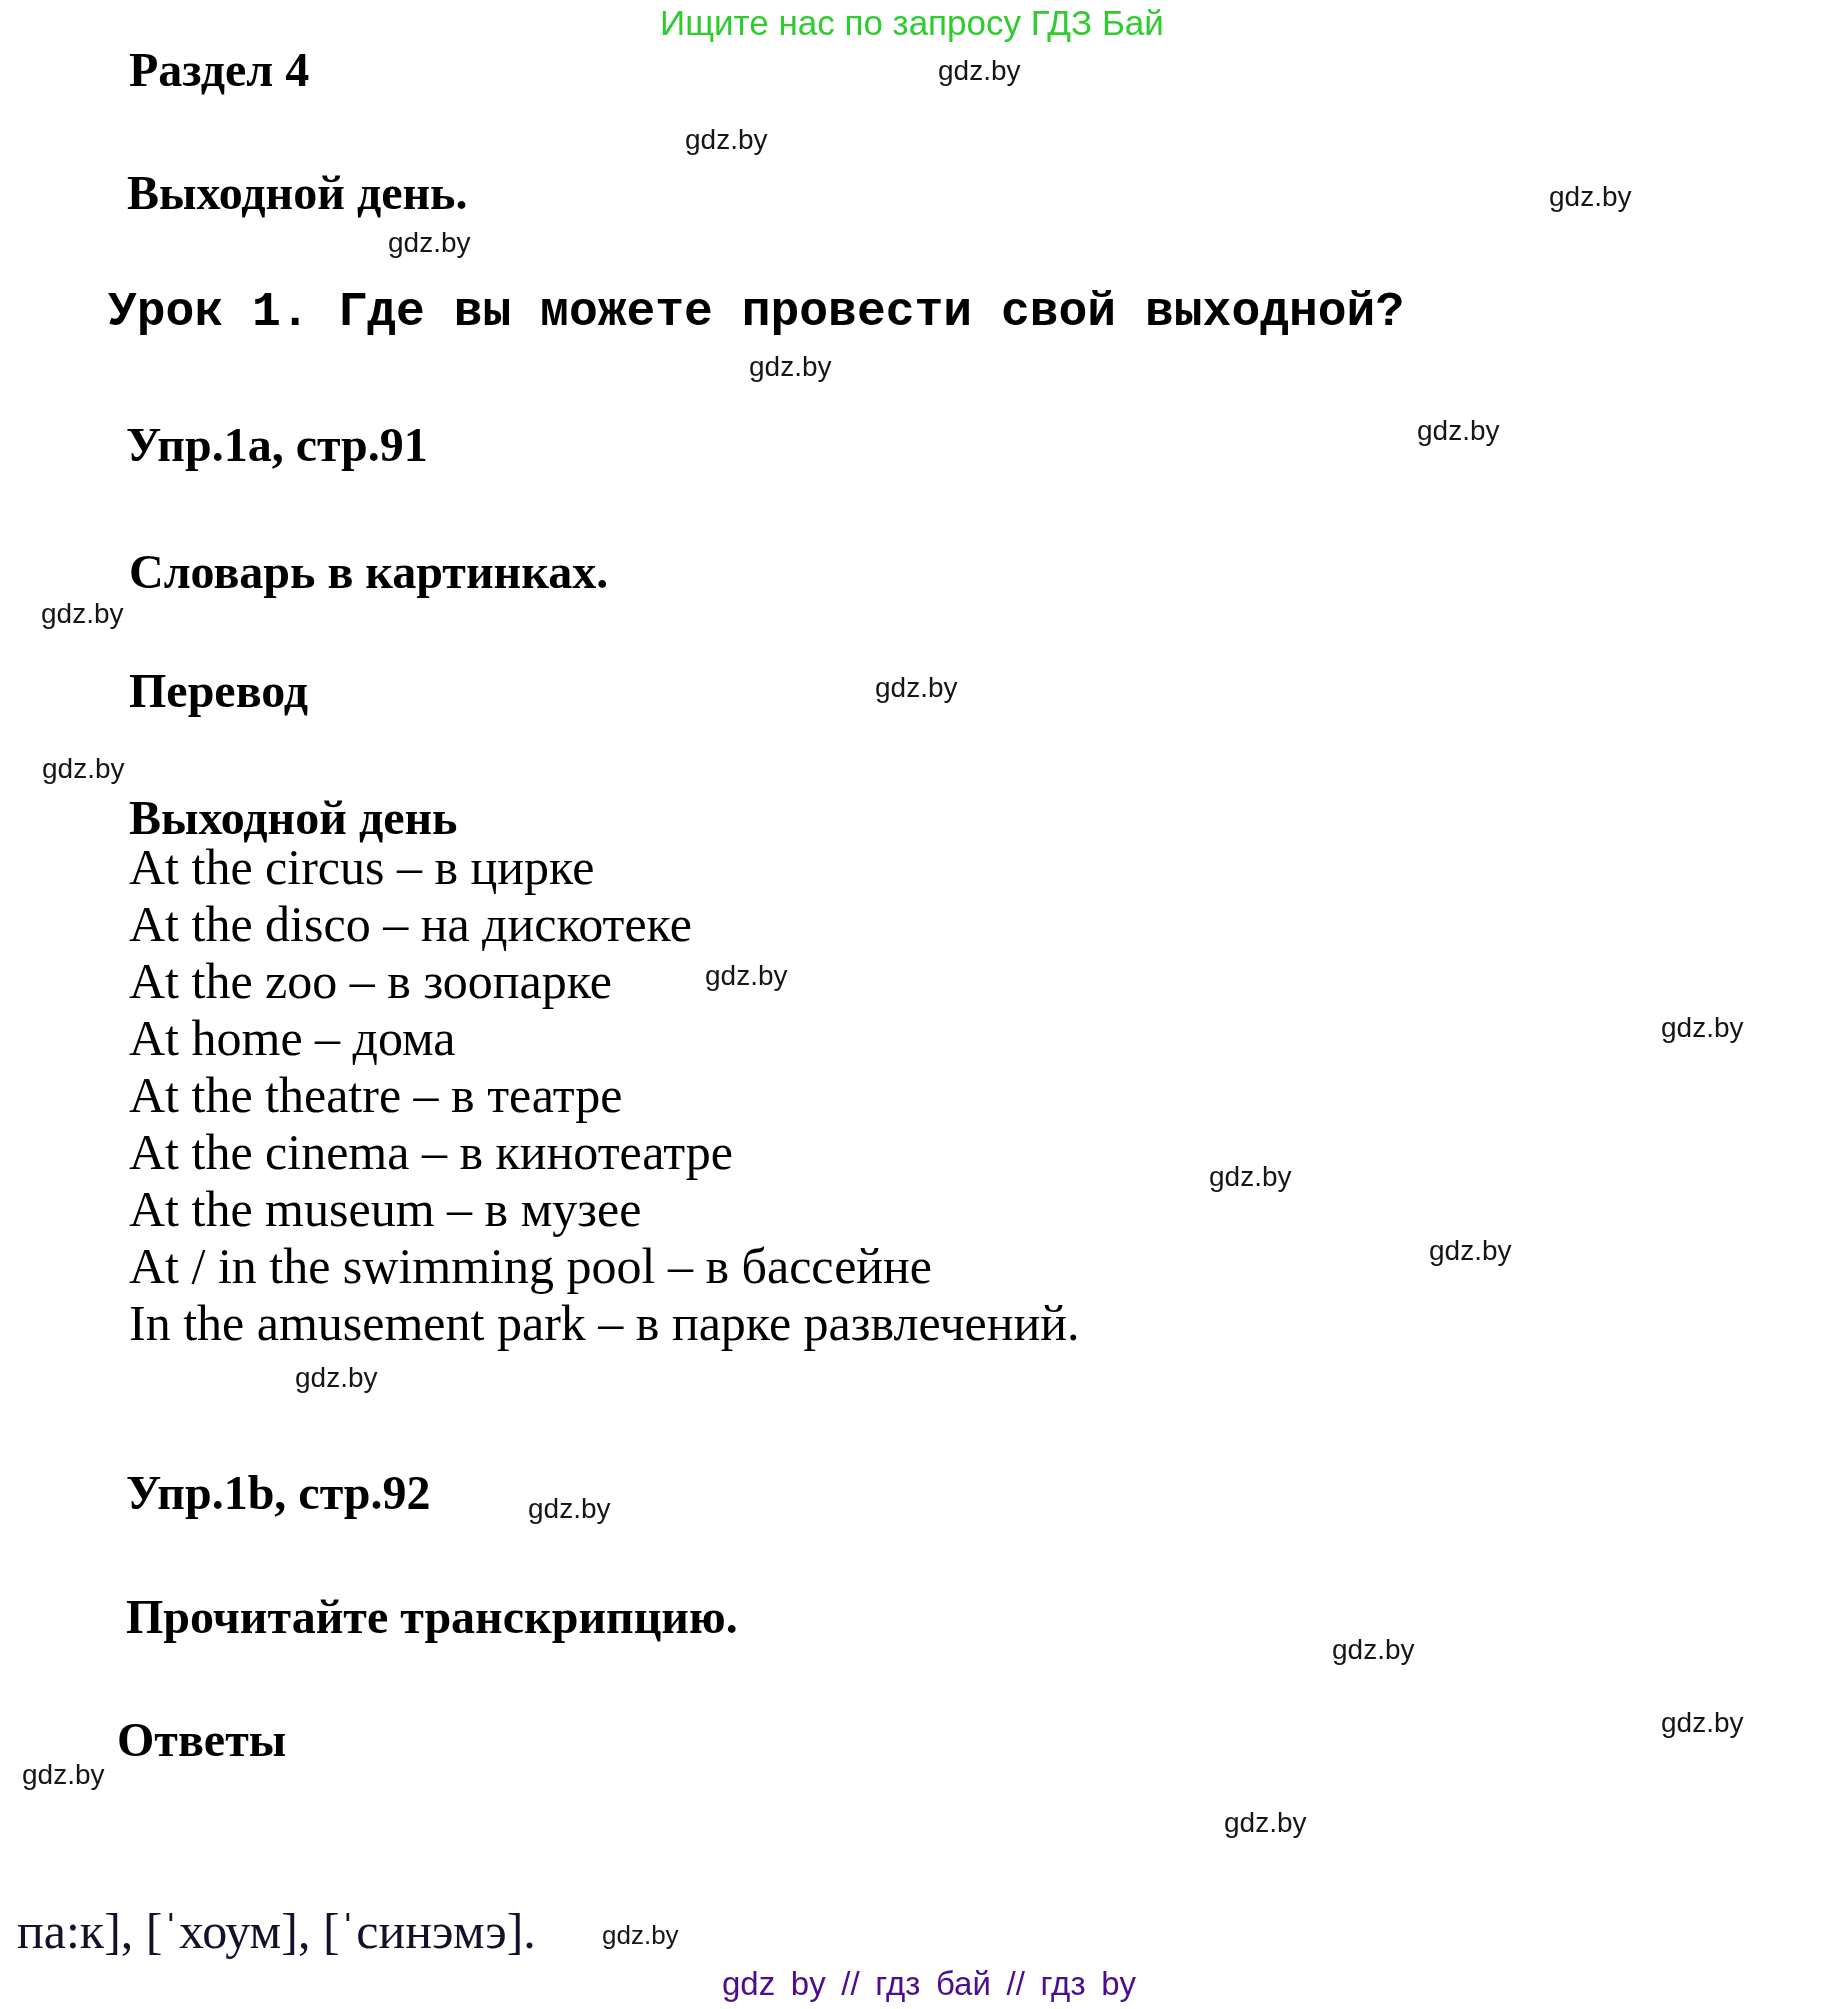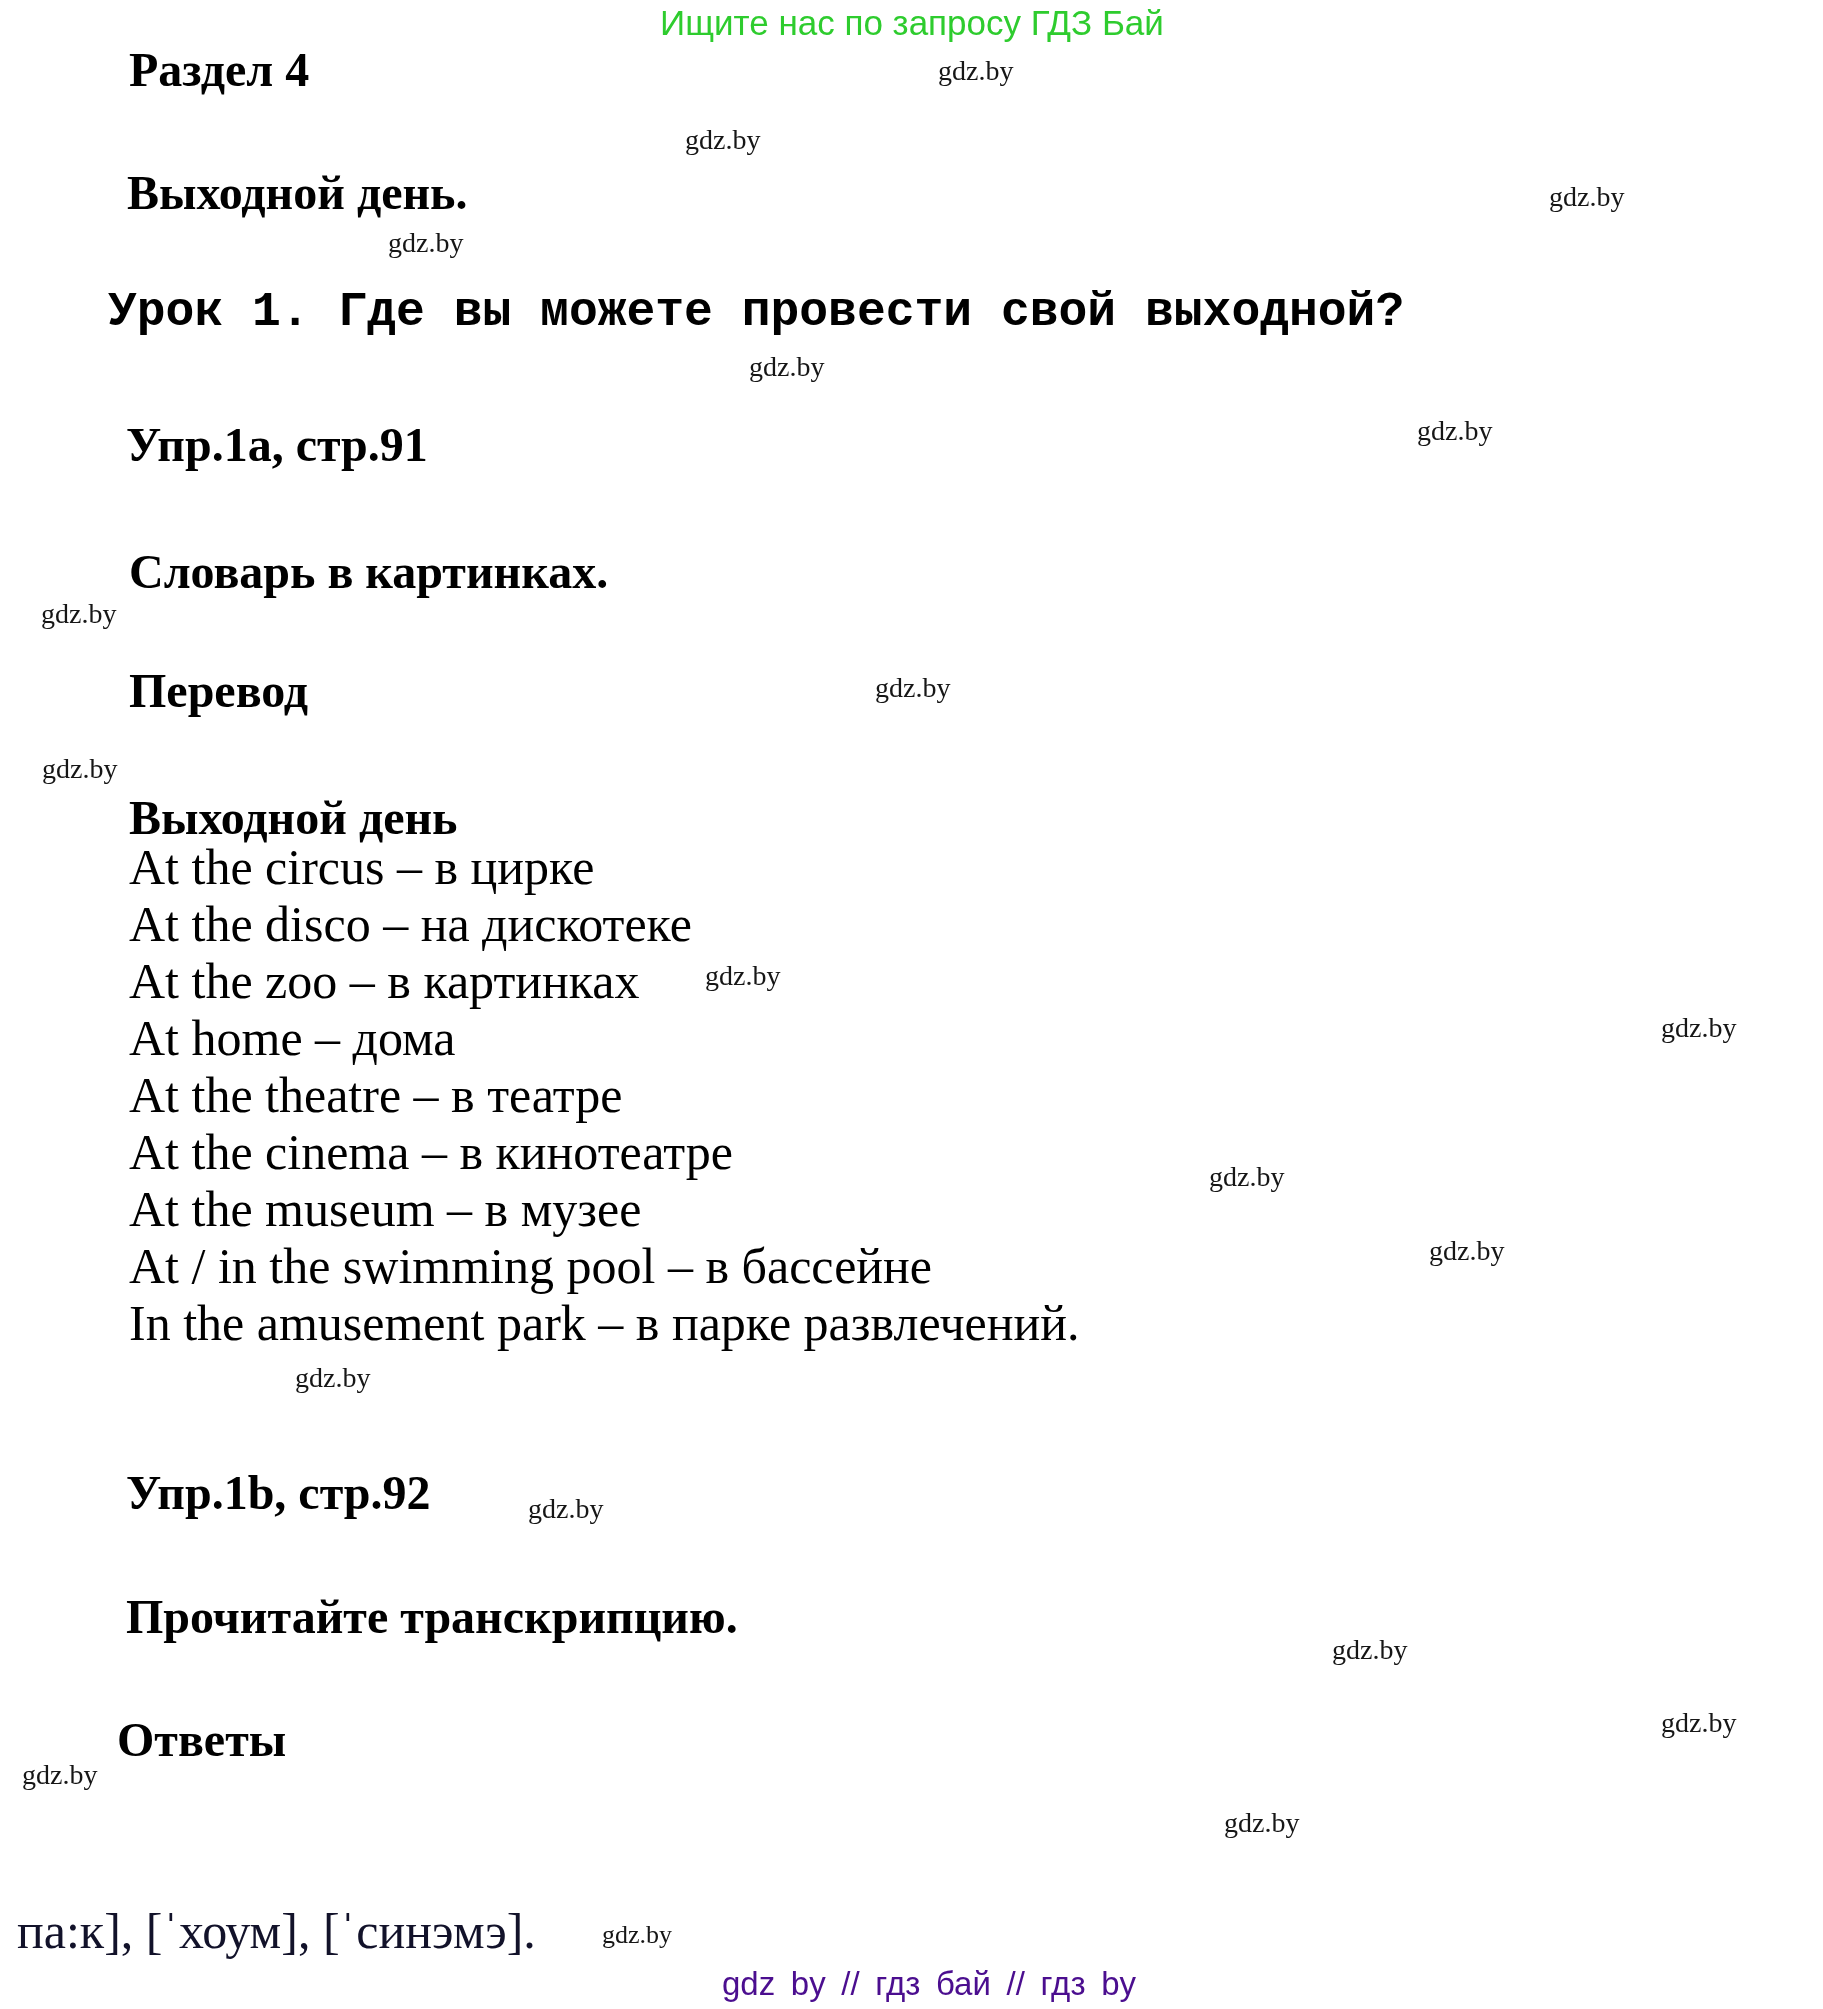--- a/index.html
+++ b/index.html
@@ -29,21 +29,21 @@
     white-space:nowrap;
   }
   .tr-line{
     position:absolute;
     font-size:50px;line-height:61px;
     color:#12122a;
     white-space:nowrap;
   }
   .wm{
     position:absolute;
-    font-family:Liberation Serif, serif;
+    font-family:Liberation Sans, sans-serif;
     color:#161616;
     white-space:nowrap;
   }
   .footer{
     position:absolute;left:0;right:0;top:1964px;
     text-align:center;
     font-family:"Liberation Sans","DejaVu Sans",sans-serif;
     font-size:33px;line-height:39px;
     word-spacing:6.5px;
   }
@@ -65,21 +65,21 @@
 
   <div class="h" style="left:129px;top:541px;">Словарь в картинках.</div>
 
   <div class="h" style="left:129px;top:660px;">Перевод</div>
 
   <div class="h" style="left:129px;top:787px;text-align:right;">Выходной день</div>
 
   <div class="vocab">
       <div>At the circus – в цирке</div>
       <div>At the disco – на дискотеке</div>
-      <div>At the zoo – в картинках</div>
+      <div>At the zoo – в зоопарке</div>
       <div>At home – дома</div>
       <div>At the theatre – в театре</div>
       <div>At the cinema – в кинотеатре</div>
       <div>At the museum – в музее</div>
       <div>At / in the swimming pool – в бассейне</div>
       <div>In the amusement park – в парке развлечений.</div>
     </div>
 
   <div class="h" style="left:126px;top:1462px;">Упр.1b, стр.92</div>
 

